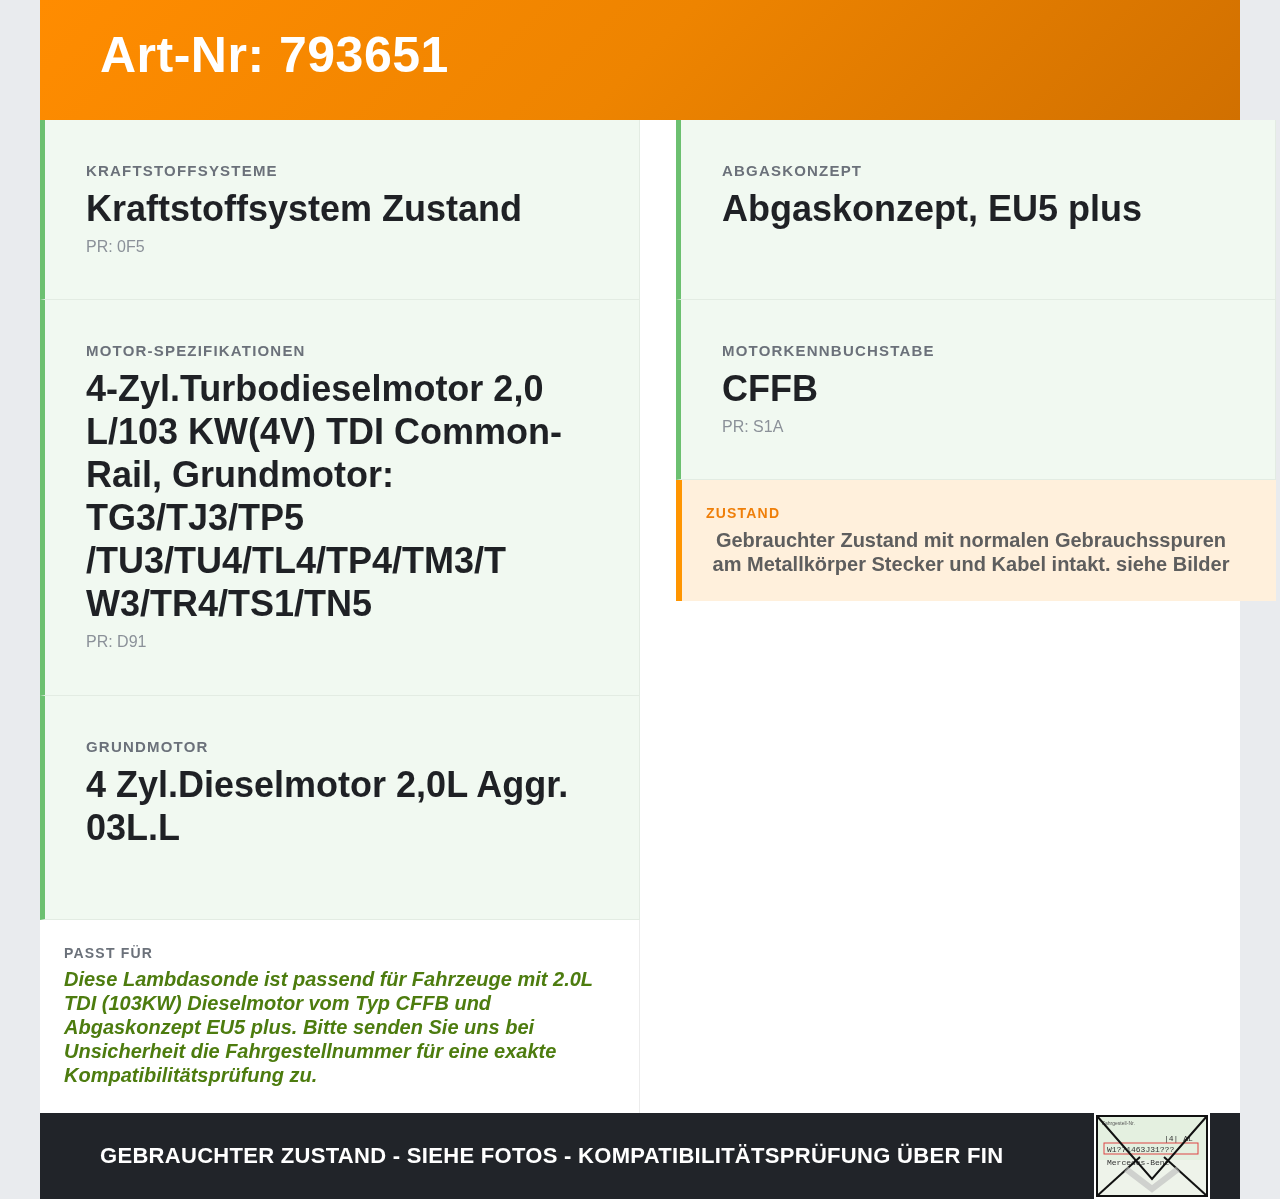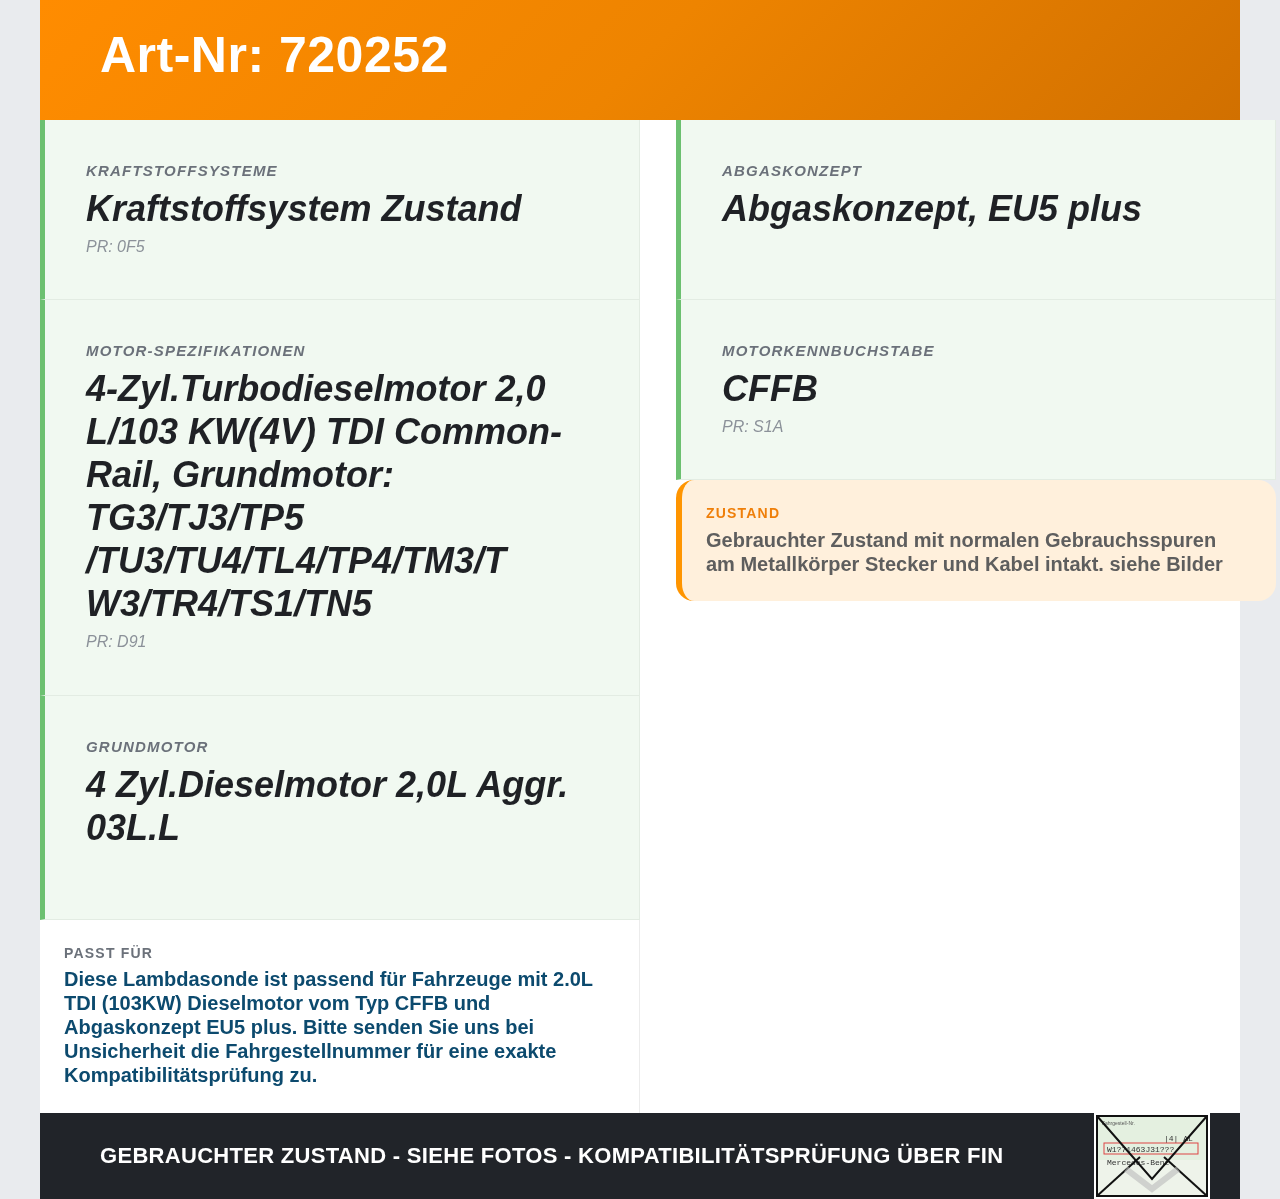--- a/index.html
+++ b/index.html
@@ -26,56 +26,54 @@
     position: absolute; top: 120px; left: 0; width: 1200px;
   }
   .col-left { position: absolute; left: 0; top: 0; width: 600px; }
   .col-right { position: absolute; left: 600px; top: 0; width: 600px; margin-left: 36px; }
   .spec {
     background: #f1f9f1;
     border-left: 5px solid #6cc070;
     border-bottom: 1px solid #e3ece3;
     border-right: 1px solid #e3ece3;
     padding: 42px 40px 0 41px;
-    font-style: italic;
   }
   .spec .label {
     font-size: 15px; font-weight: 700; letter-spacing: 1.2px;
     color: #6b717a; text-transform: uppercase;
   }
   .spec .value {
     font-size: 36px; font-weight: 700; color: #1f2125;
     line-height: 43px; margin-top: 8px;
   }
   .spec .pr {
     font-size: 16px; color: #8b9199; margin-top: 8px;
   }
   .zustand {
     background: #fff0dc;
     border-left: 6px solid #ff9500;
     padding: 25px 40px 0 24px;
     height: 121px;
-    border-radius: 18px;
   }
   .zustand .label {
     font-size: 14px; font-weight: 700; letter-spacing: 1.2px; color: #ef7f0a;
   }
   .zustand .text {
-    font-size: 20px; color: #5e5e5e; line-height: 24px; margin-top: 7px; font-weight: 700;
+    font-size: 20px; color: #5e5e5e; line-height: 24px; margin-top: 7px; font-weight: 700; text-align: center;
   }
   .passt {
     padding: 25px 30px 0 24px;
     height: 208px;
     border-right: 1px solid #ececec;
   }
   .passt .label {
     font-size: 14px; font-weight: 700; letter-spacing: 1.2px; color: #6b717a;
   }
   .passt .text {
-    font-size: 20px; color: #0c4a6e; line-height: 24px; margin-top: 6px; font-weight: 700;
+    font-size: 20px; color: #4d7c0f; line-height: 24px; margin-top: 6px; font-weight: 700; font-style: italic;
   }
   .footer {
     position: absolute; left: 0; top: 1113px; width: 1200px; height: 86px;
     background: #212429;
     display: flex; align-items: center; padding-left: 60px;
   }
   .footer .text {
     color: #ffffff; font-size: 22px; font-weight: 700; letter-spacing: 0.3px;
     margin-top: 0px;
   }
@@ -83,21 +81,21 @@
     position: absolute; left: 1054px; top: 0; width: 116px; height: 86px;
     background: #f0f3ec; border: 2px solid #ffffff;
   }
 </style>
 </head>
 <body>
 
 <div class="page">
 
   <div class="header">
-    <h1>Art-Nr: 720252</h1>
+    <h1>Art-Nr: 793651</h1>
   </div>
 
   <div class="grid">
     <div class="col-left">
       <div class="spec" style="height:180px">
         <div class="label">KRAFTSTOFFSYSTEME</div>
         <div class="value">Kraftstoffsystem Zustand</div>
         <div class="pr">PR: 0F5</div>
       </div>
       <div class="spec" style="height:396px">

